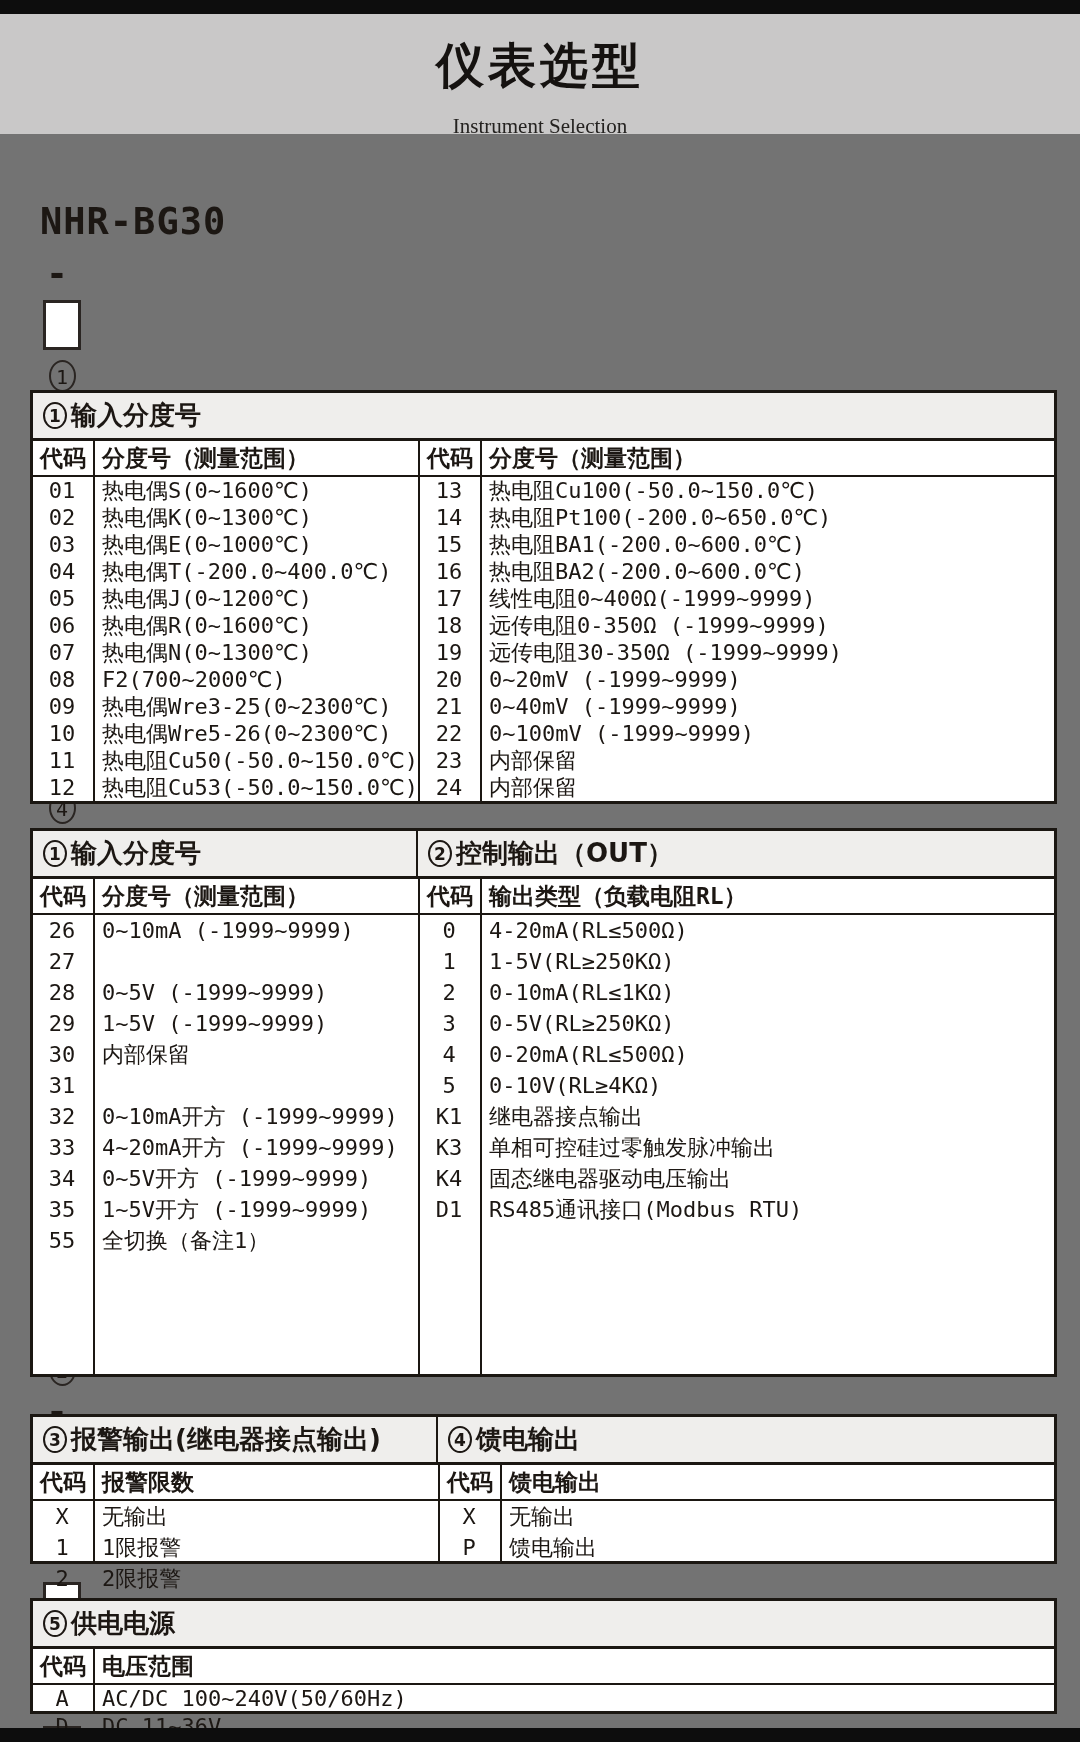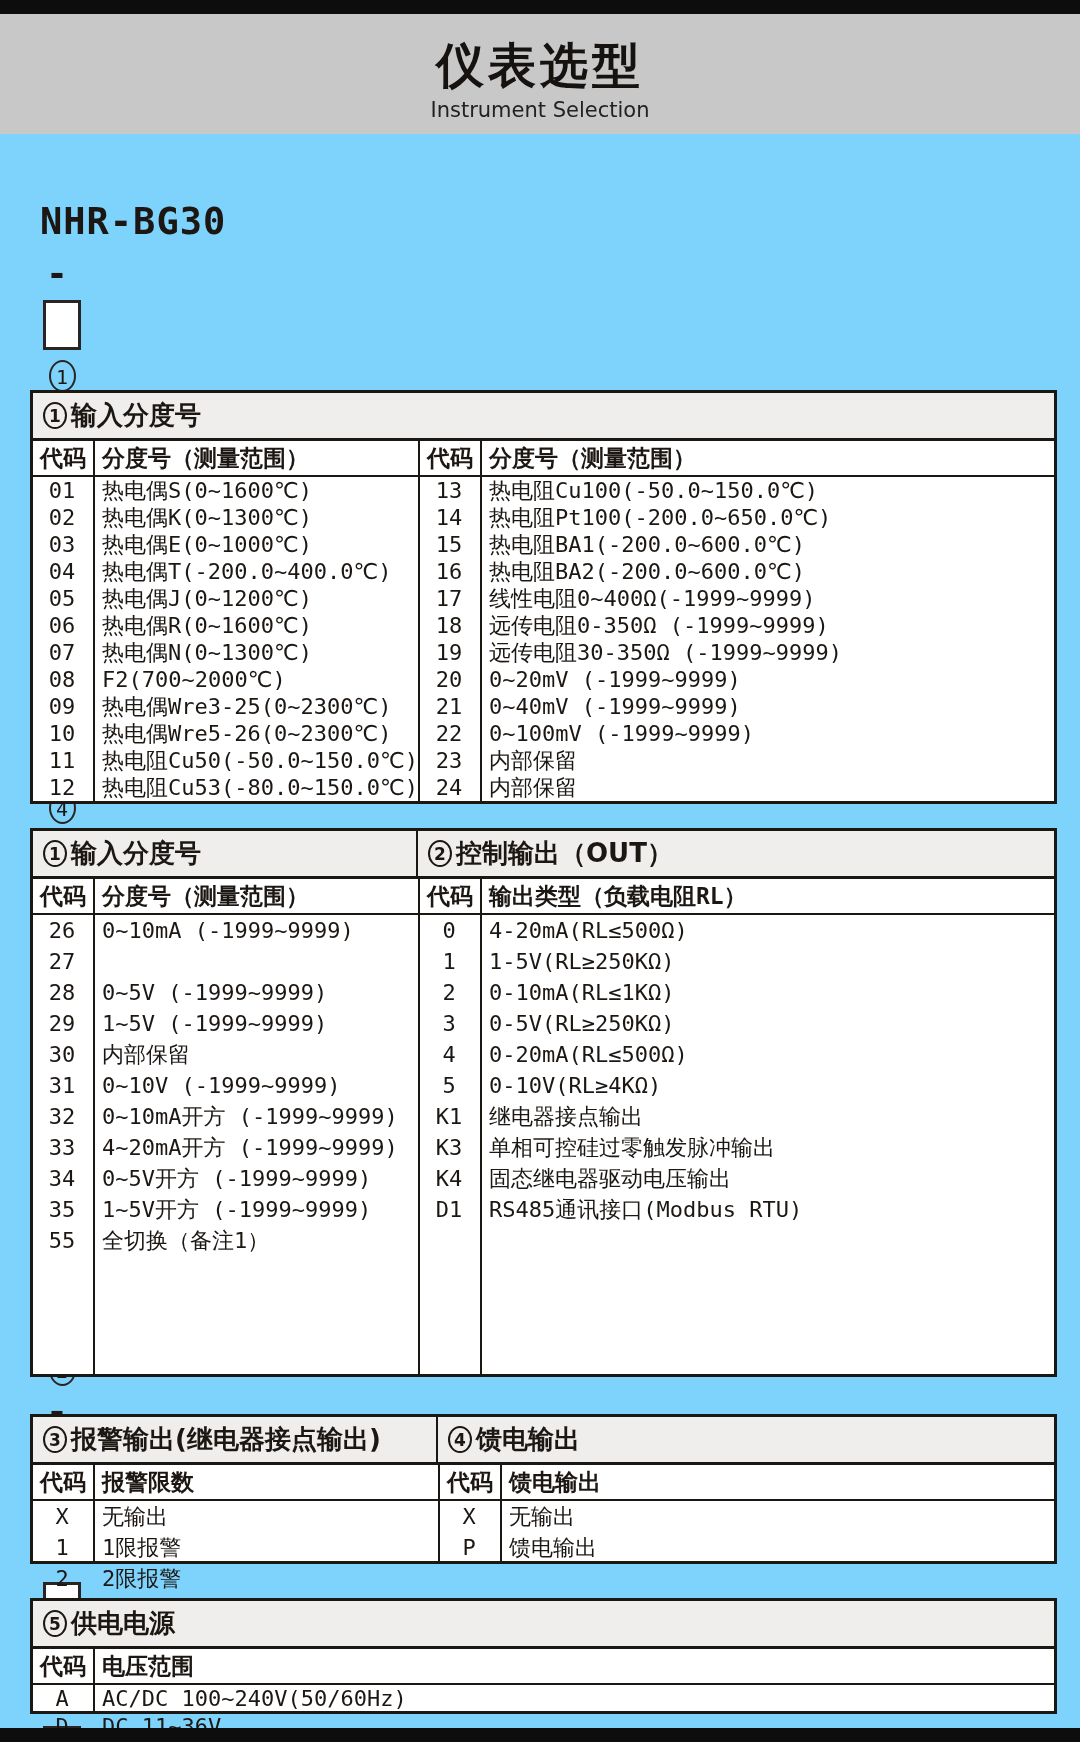--- a/index.html
+++ b/index.html
@@ -1,23 +1,23 @@
 <!DOCTYPE html>
 <html><head>
 <meta charset="utf-8">
 <style>
   html,body{margin:0;padding:0;background:#ffffff;}
-  .page{position:relative;width:1080px;height:1742px;background:#7dd3fc;overflow:hidden;
+  .page{position:relative;width:1080px;height:1742px;background:#737373;overflow:hidden;
         font-family:"DejaVu Sans","Liberation Sans",sans-serif;color:#1c1713;}
   .bar{position:absolute;left:0;width:1080px;height:14px;background:#0d0d0d;}
   .bar.top{top:0;}
   .bar.bottom{top:1728px;}
   .title-band{position:absolute;top:14px;left:0;width:1080px;height:120px;background:#c9c8c8;text-align:center;}
   .title-band h1{margin:20px 0 0 0;font-size:48px;font-weight:700;letter-spacing:4px;color:#151210;}
-  .title-band .sub{margin-top:0;font-size:21px;color:#242220;}
+  .title-band .sub{margin-top:16px;font-size:21px;color:#242220;font-family:Liberation Serif, serif;}
   
   .models{position:absolute;top:196px;left:40px;width:1010px;}
   .model-row{display:flex;align-items:flex-start;margin-bottom:26px;flex-direction:column;}
   .model-code{font-size:37px;font-weight:700;line-height:52px;letter-spacing:1px;white-space:nowrap;
               font-family:"DejaVu Sans Mono","DejaVu Sans",sans-serif;}
   .mdash{font-size:36px;font-weight:700;line-height:52px;width:34px;text-align:center;flex:none;}
   .slot{display:flex;flex-direction:column;align-items:center;flex:none;width:44px;}
   .slot .box{width:38px;height:50px;border:3px solid #2a2522;background:#fff;box-sizing:border-box;}
   .slot .circ{margin-top:10px;width:27px;height:32px;border:2px solid #2a2522;border-radius:50%;
               font-size:20px;line-height:30px;text-align:center;box-sizing:border-box;
@@ -189,21 +189,21 @@
             <div class="trow">
               <span class="cell code">10</span>
               <span class="cell lab">热电偶Wre5-26(0~2300℃)</span>
             </div>
             <div class="trow">
               <span class="cell code">11</span>
               <span class="cell lab">热电阻Cu50(-50.0~150.0℃)</span>
             </div>
             <div class="trow">
               <span class="cell code">12</span>
-              <span class="cell lab">热电阻Cu53(-80.0~150.0℃)</span>
+              <span class="cell lab">热电阻Cu53(-50.0~150.0℃)</span>
             </div>
           </div>
       </div>
       <div class="half hr">
         <div class="colhead">
           <span class="cell code">代码</span>
           <span class="cell lab">分度号（测量范围）</span>
         </div>
         <div class="rows">
             <div class="trow">
@@ -291,21 +291,20 @@
             <div class="trow">
               <span class="cell code">29</span>
               <span class="cell lab">1~5V (-1999~9999)</span>
             </div>
             <div class="trow">
               <span class="cell code">30</span>
               <span class="cell lab">内部保留</span>
             </div>
             <div class="trow">
               <span class="cell code">31</span>
-              <span class="cell lab">0~10V (-1999~9999)</span>
             </div>
             <div class="trow">
               <span class="cell code">32</span>
               <span class="cell lab">0~10mA开方 (-1999~9999)</span>
             </div>
             <div class="trow">
               <span class="cell code">33</span>
               <span class="cell lab">4~20mA开方 (-1999~9999)</span>
             </div>
             <div class="trow">

